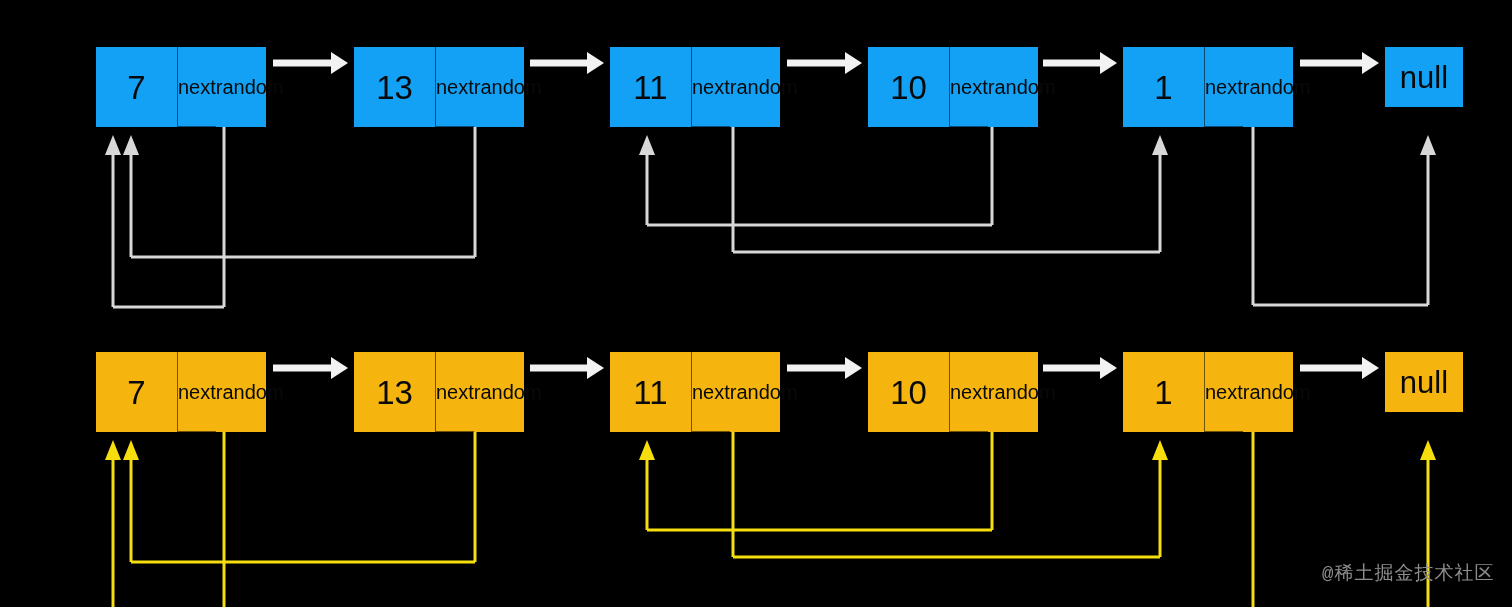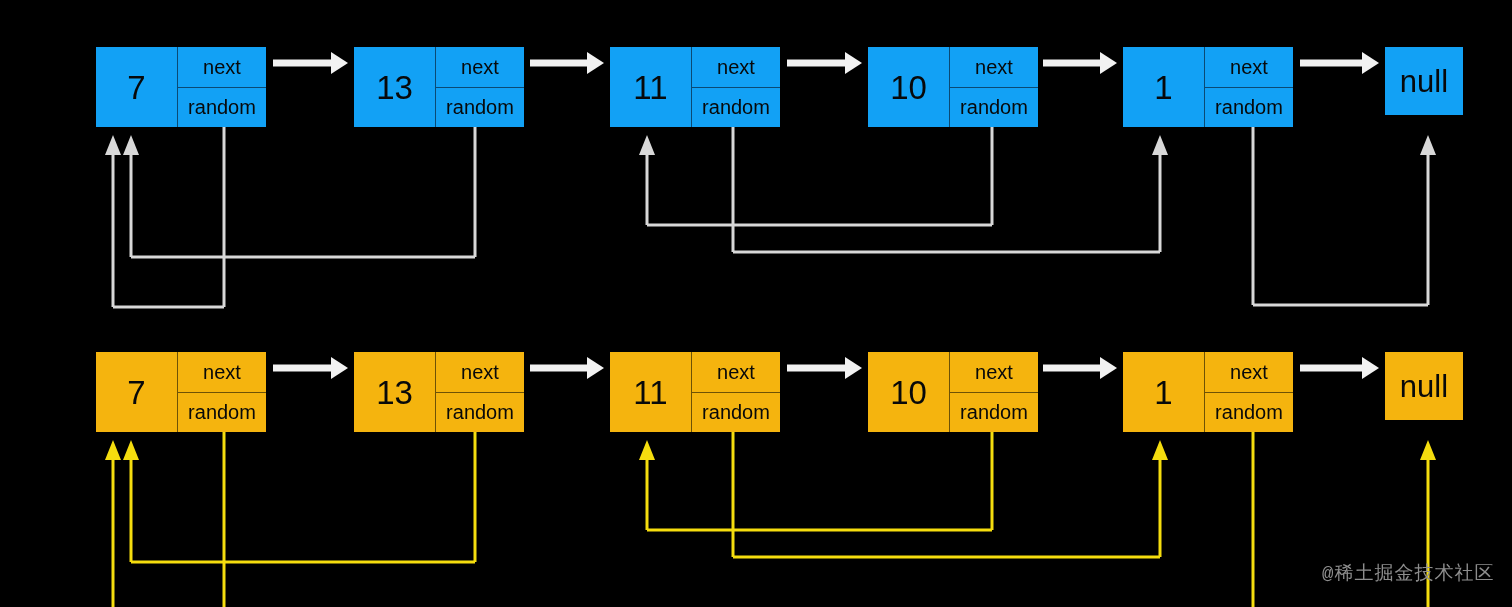--- a/index.html
+++ b/index.html
@@ -37,21 +37,21 @@
     display: flex;
     align-items: center;
     justify-content: center;
     font-size: 33px;
     color: #08090a;
     line-height: 1;
   }
   .node-fields {
     width: 88px;
     display: flex;
-    flex-direction: column;
+    flex-direction: row;
   }
   .node-field {
     flex: 1 1 50%;
     display: flex;
     align-items: center;
     justify-content: center;
     font-size: 20px;
     color: #08090a;
     line-height: 1;
   }
@@ -60,21 +60,21 @@
   }
   .node-fields {
     border-left: 1px solid #0a4a74;
   }
   .row-amber .node-field.next-field { border-bottom-color: #6e5205; }
   .row-amber .node-fields { border-left-color: #6e5205; }
 
   .null-box {
     position: absolute;
     width: 78px;
-    height: 68px;
+    height: 60px;
     display: flex;
     align-items: center;
     justify-content: center;
     font-size: 31px;
     color: #08090a;
     line-height: 1;
   }
   .watermark {
     position: absolute;
     font-size: 19px;

